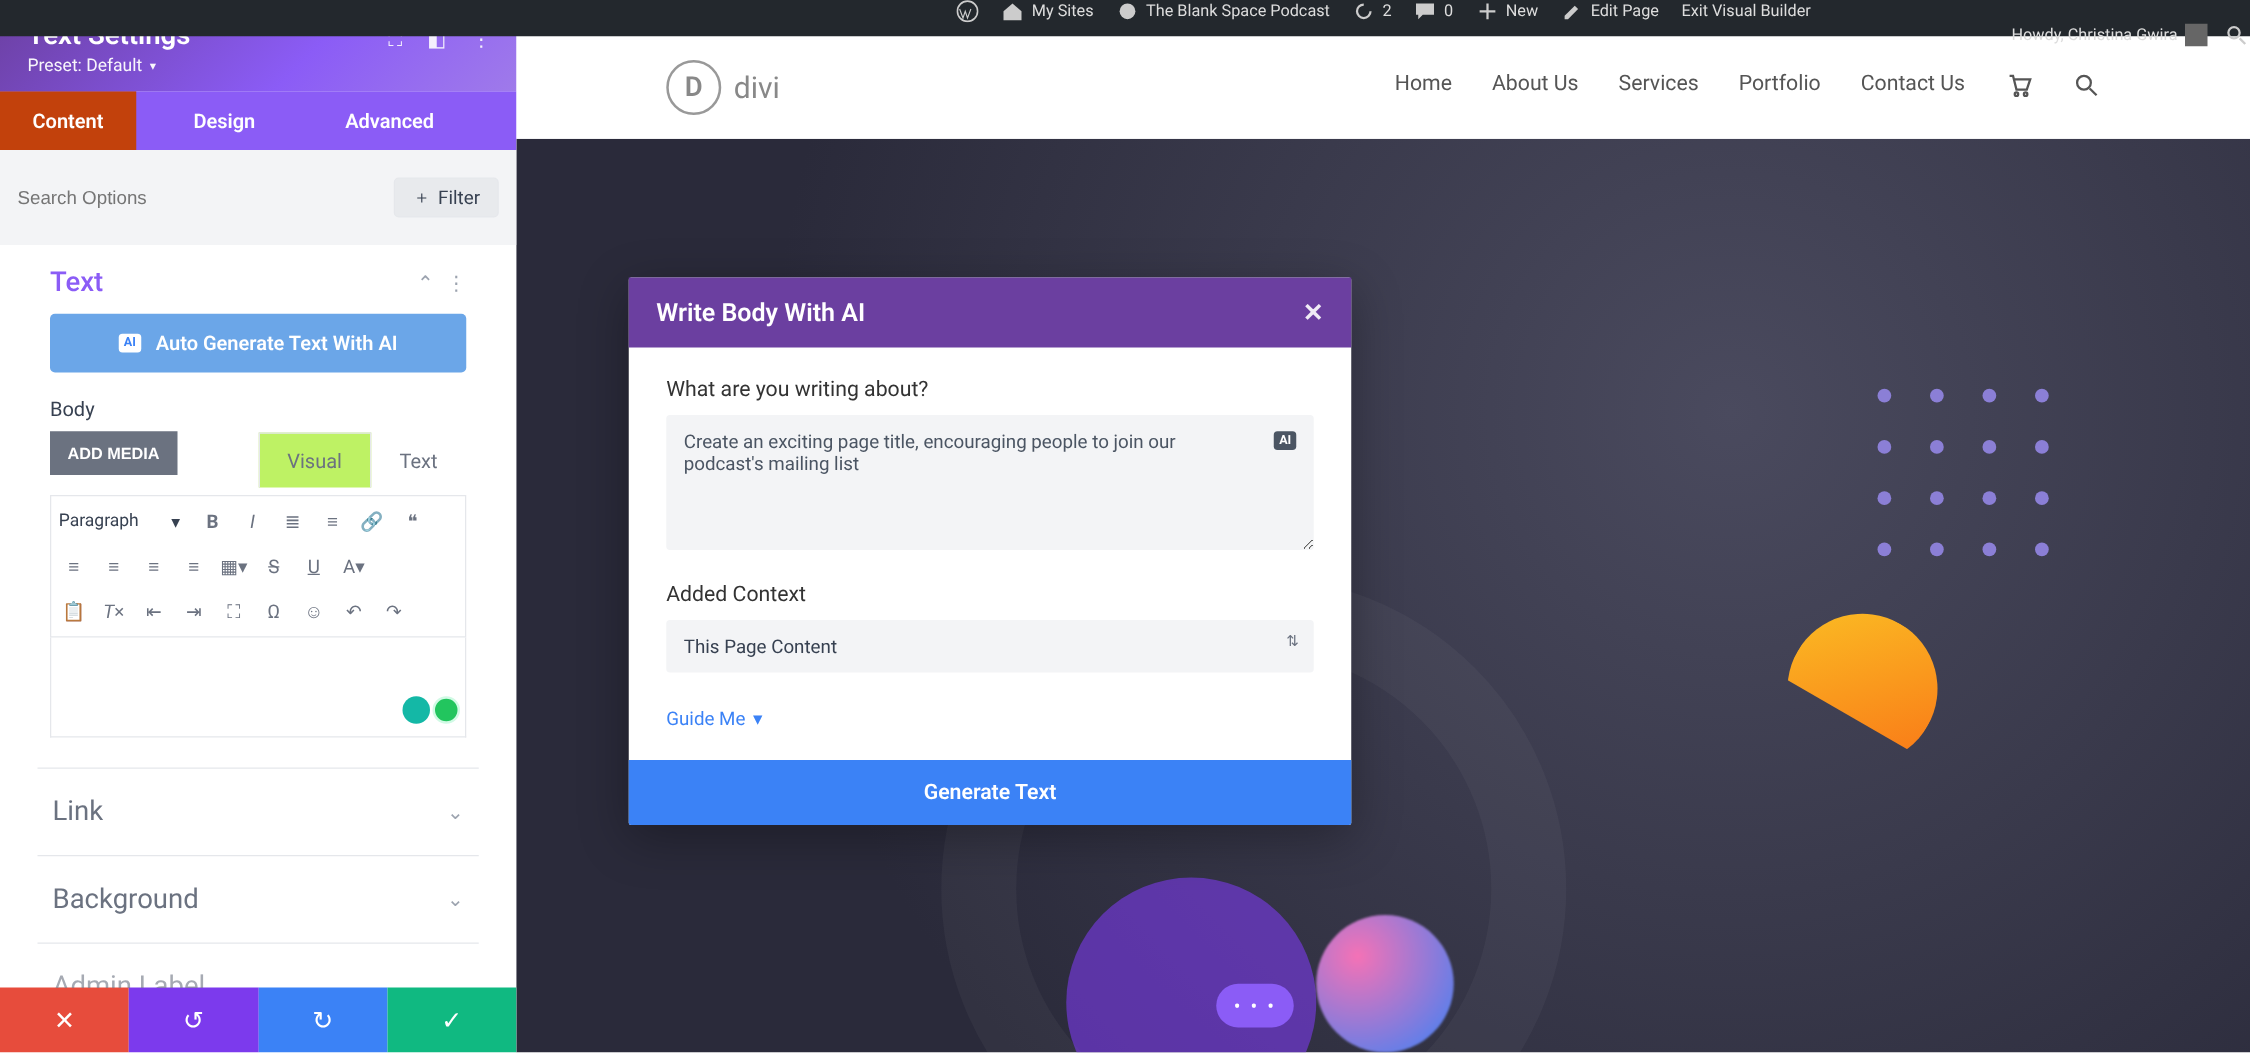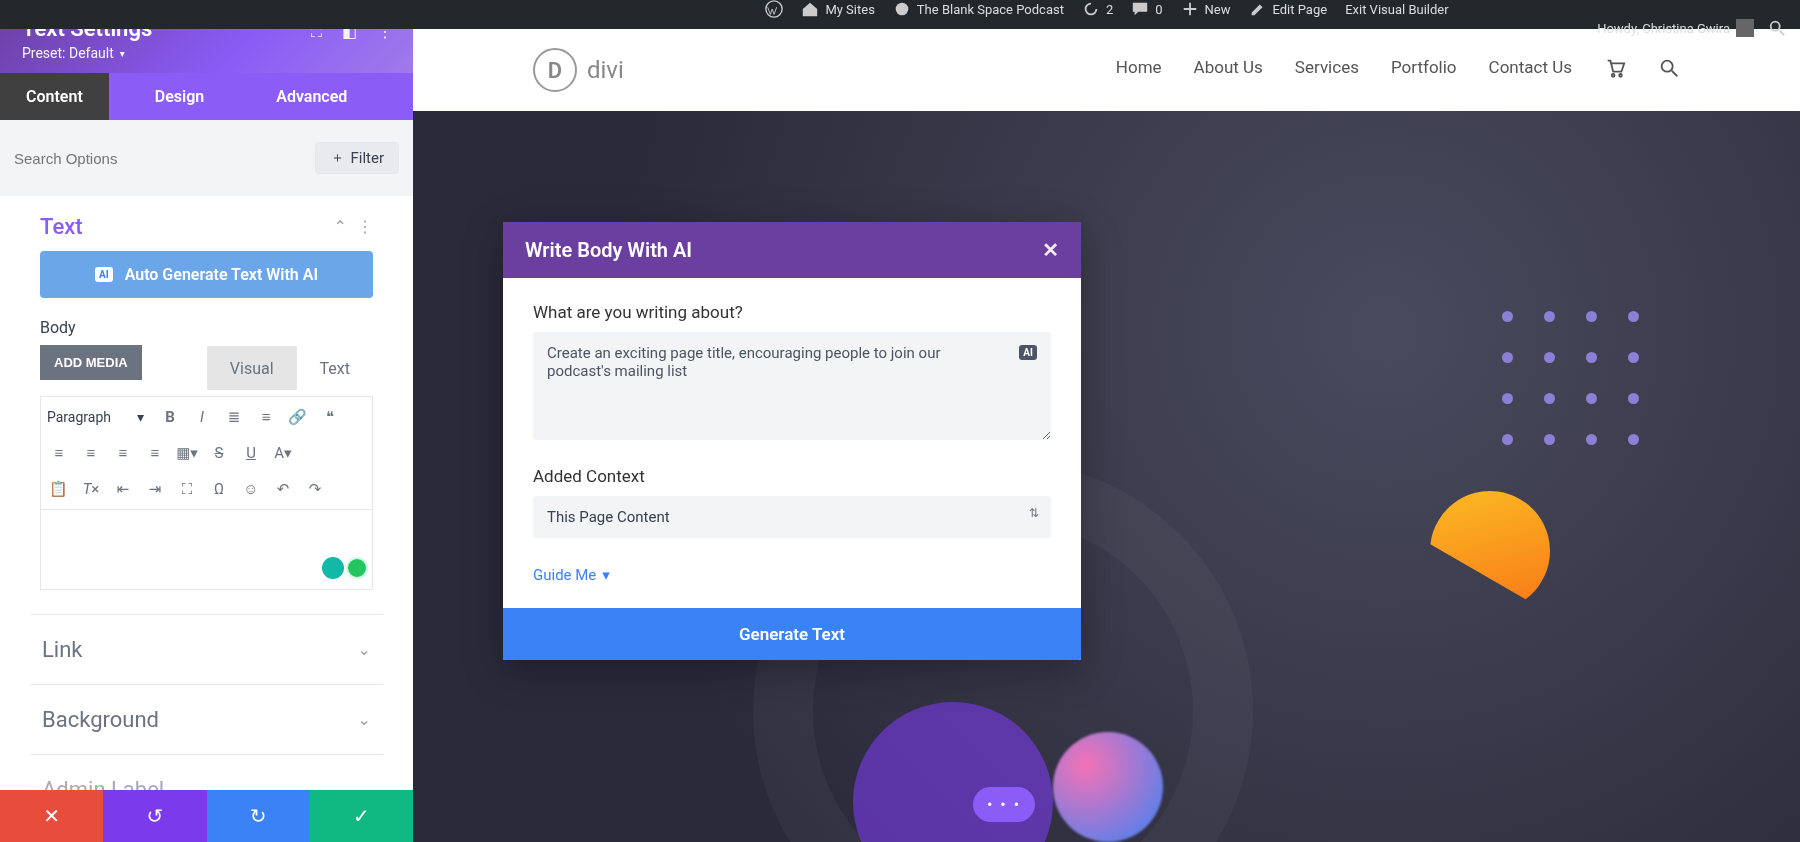--- a/index.html
+++ b/index.html
@@ -1,37 +1,37 @@
 <!DOCTYPE html>
 <html><head>
 <meta charset="utf-8">
 <style>
 * { box-sizing: border-box; margin: 0; padding: 0; }
 body { font-family: -apple-system, BlinkMacSystemFont, "Segoe UI", Roboto, sans-serif; width: 1800px; height: 842px; overflow: hidden; position: relative; }
 
 
 .wp-admin-bar { position: absolute; top: 0; left: 0; right: 0; height: 29px; background: #23282d; color: #ccc; display: flex; align-items: center; font-size: 13px; z-index: 100; padding-left: 414px; flex-direction: column; }
 .wp-admin-bar .left { display: flex; align-items: center; gap: 18px; }
-.wp-admin-bar .right { margin-left: auto; display: flex; align-items: center; gap: 14px; padding-right: 12px; }
+.wp-admin-bar .right { margin-left: auto; display: flex; align-items: center; gap: 14px; }
 .wp-admin-bar .item { display: flex; align-items: center; gap: 6px; color: #ddd; cursor: pointer; }
 .wp-admin-bar .icon-svg { width: 18px; height: 18px; fill: #ccc; }
 .wp-admin-bar .avatar { width: 18px; height: 18px; background: #666; display: inline-block; }
 .wp-admin-bar .search { width: 20px; height: 20px; }
 
 
 .settings-panel { position: absolute; top: 0; left: 0; width: 413px; height: 842px; background: #fff; display: flex; flex-direction: column; z-index: 50; }
 .panel-header { background: linear-gradient(135deg, #6b3fa0 0%, #8b5cf6 60%, #9f7aea 100%); color: #fff; padding: 16px 22px 12px; position: relative; }
 .panel-header h2 { font-size: 22px; font-weight: 600; }
 .panel-header .preset { font-size: 14px; opacity: .95; margin-top: 4px; display: flex; align-items: center; gap: 4px; }
 .panel-header .hdr-icons { position: absolute; top: 22px; right: 20px; display: flex; gap: 20px; }
 .panel-header .hdr-icons span { cursor: pointer; opacity: .9; }
 
 .panel-tabs { display: flex; background: #8b5cf6; }
 .panel-tabs .tab { flex: 0 0 auto; padding: 14px 26px; color: #fff; font-size: 16px; font-weight: 600; cursor: pointer; }
-.panel-tabs .tab.active { background: #404040; text-align: center; }
+.panel-tabs .tab.active { background: #c2410c; text-align: center; }
 .panel-tabs .tab:nth-child(2) { margin-left: 20px; }
 .panel-tabs .tab:nth-child(3) { margin-left: 20px; }
 
 .search-row { display: flex; align-items: center; padding: 22px 14px; background: #f3f4f6; gap: 8px; }
 .search-row input { flex: 1; border: none; background: transparent; font-size: 15px; color: #6b7280; outline: none; }
 .filter-btn { display: flex; align-items: center; gap: 6px; background: #e8eaed; border: 1px solid #e5e7eb; border-radius: 4px; padding: 6px 14px; font-size: 15px; color: #374151; cursor: pointer; }
 .filter-btn .plus { font-size: 14px; }
 
 .panel-body { flex: 1; overflow-y: auto; padding: 0 30px 0; }
 
@@ -41,21 +41,21 @@
 .section-title .st-icons span { cursor: pointer; }
 
 .auto-gen { background: #6ba6e8; color: #fff; border-radius: 4px; padding: 14px; text-align: center; font-size: 16px; font-weight: 600; display: flex; align-items: center; justify-content: center; gap: 12px; cursor: pointer; margin: 0 10px 20px; }
 .ai-badge { background: #fff; color: #3b82f6; font-size: 10px; font-weight: 700; padding: 2px 4px; border-radius: 3px; }
 
 .body-label { font-size: 16px; color: #374151; padding: 0 10px 8px; }
 .add-media { background: #6b7280; color: #fff; border: none; padding: 10px 14px; font-size: 13px; font-weight: 700; cursor: pointer; margin-left: 10px; }
 
 .vt-tabs { display: flex; justify-content: flex-end; gap: 0; margin-top: -34px; padding-right: 10px; }
 .vt-tabs .vt { padding: 12px 22px; color: #6b7280; font-size: 16px; cursor: pointer; border: 1px solid transparent; border-bottom: none; }
-.vt-tabs .vt.active { background: #e5e5e5; border-color: #e5e7eb; }
+.vt-tabs .vt.active { background: #bef264; border-color: #e5e7eb; }
 
 .editor-toolbar { border: 1px solid #e5e7eb; margin: 6px 10px 0; padding: 8px 6px; display: flex; flex-wrap: wrap; gap: 8px; align-items: center; }
 .editor-toolbar .tb { width: 24px; height: 24px; display: inline-flex; align-items: center; justify-content: center; color: #6b7280; cursor: pointer; font-size: 15px; }
 .editor-toolbar .para { font-size: 14px; color: #374151; display: flex; align-items: center; gap: 26px; padding-right: 6px; justify-content: space-between; }
 .editor-toolbar .row2 { width: 100%; display: flex; gap: 8px; padding-top: 4px; }
 
 .editor-area { border: 1px solid #e5e7eb; border-top: none; margin: 0 10px; height: 80px; position: relative; }
 .editor-area .bubble { position: absolute; right: 28px; bottom: 10px; width: 22px; height: 22px; border-radius: 50%; background: #14b8a6; }
 .editor-area .bubble2 { position: absolute; right: 4px; bottom: 10px; width: 22px; height: 22px; border-radius: 50%; background: #22c55e; border: 2px solid #d1fae5; }
 

